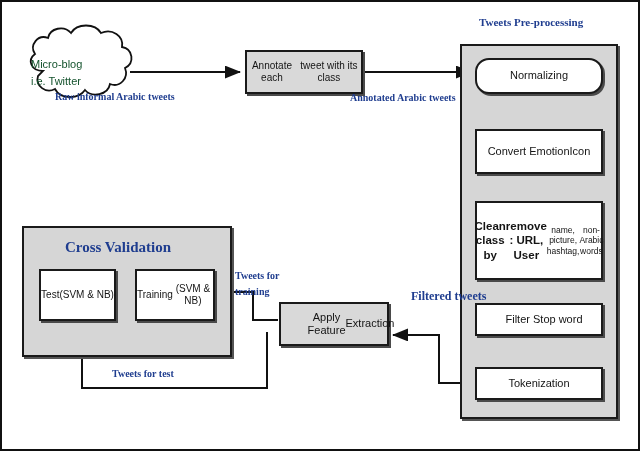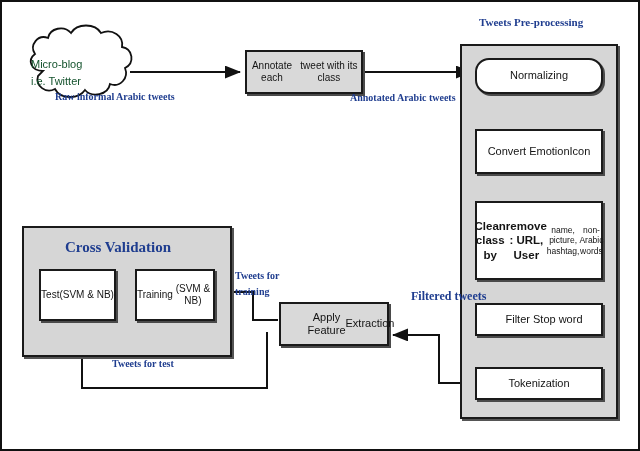--- a/index.html
+++ b/index.html
@@ -185,15 +185,15 @@
   <div class="edge-label" style="left:53px; top:89px; font-size:10px;">Raw informal Arabic tweets</div>
 
   <div class="edge-label" style="left:348px; top:90px; font-size:10px;">Annotated Arabic tweets</div>
 
   <div class="edge-label" style="left:389px; top:287px; font-size:12px;margin-left:20px;">Filtered  tweets</div>
 
   <div class="edge-label" style="left:233px; top:268px; font-size:10px;">Tweets for</div>
 
   <div class="edge-label" style="left:233px; top:284px; font-size:10px;">training</div>
 
-  <div class="edge-label" style="left:110px; top:356px; font-size:10px;">Tweets for test</div>
+  <div class="edge-label" style="left:110px; top:366px; font-size:10px;">Tweets for test</div>
 
 </div>
 
 </body></html>

